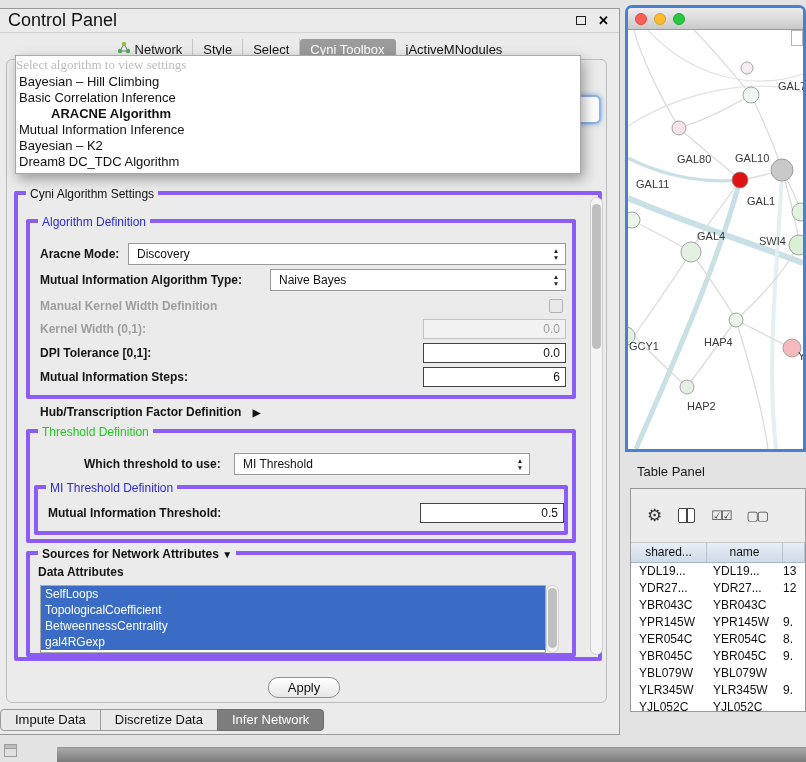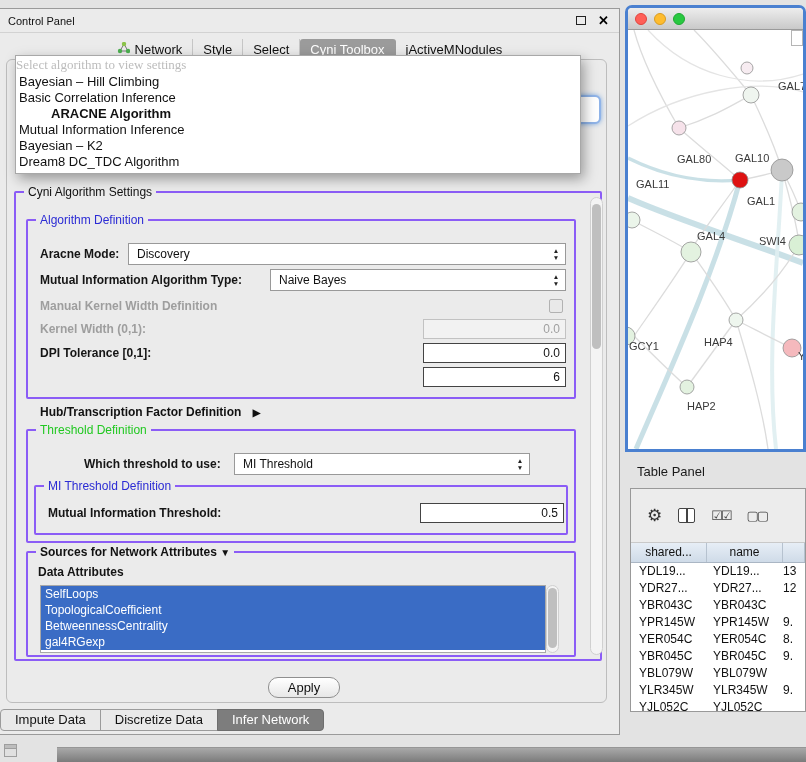--- a/index.html
+++ b/index.html
@@ -2,33 +2,33 @@
 <html><head>
 <meta charset="utf-8">
 <style>
   *{margin:0;padding:0;box-sizing:border-box;}
   html,body{width:806px;height:762px;}
   body{position:relative;font-family:"Liberation Sans",sans-serif;background:#e3e3e3;overflow:hidden;font-size:12px;color:#111;}
 
   
   #control-panel{position:absolute;left:0;top:8px;width:620px;height:727px;background:#ebebeb;border:1px solid #9a9a9a;border-left:none;}
   #cp-titlebar{position:absolute;left:0;top:0;width:100%;height:24px;display:flex;align-items:center;padding:0 10px 0 8px;border-bottom:1px solid #d2d2d2;}
-  #cp-title{font-size:11px;}
+  #cp-title{font-size:18px;}
   .titlebar-spacer{flex:1;}
   .restore-icon{width:10px;height:9px;border:1.5px solid #222;margin-right:12px;}
   .close-icon{font-size:13px;font-weight:bold;color:#000;}
 
   #cp-tabs{position:absolute;left:0;top:30px;width:100%;display:flex;justify-content:center;align-items:center;}
   .cp-tab{font-size:13px;padding:3px 10px;border-right:1px solid #c6c6c6;display:flex;align-items:center;gap:5px;}
   .cp-tab:last-child{border-right:none;}
   .cp-tab.selected{background:#9b9b9b;color:#fff;border-radius:3px;border-right-color:transparent;}
 
   #cp-content-border{position:absolute;left:6px;top:50px;width:601px;height:644px;border:1px solid #bdbdbd;border-radius:6px;}
 
-  .fieldset{position:absolute;border:2px solid #8b5cf6;border-radius:2px;}
+  .fieldset{position:absolute;border:4px solid #8b5cf6;border-radius:2px;}
   .fieldset>.legend{position:absolute;top:-8px;left:8px;background:#ebebeb;padding:0 4px;font-size:12px;white-space:nowrap;}
   .legend.blue{color:#2b2bd4;}
   .legend.green{color:#21c821;}
   .legend.bold{font-weight:bold;}
 
   .lbl{position:absolute;font-size:12px;font-weight:bold;color:#151515;line-height:22px;white-space:nowrap;}
   .lbl.disabled{color:#9e9e9e;}
   .combo{position:absolute;height:22px;background:#fff;border:1px solid #999;border-radius:0;font-size:12px;line-height:20px;padding:0 20px 0 8px;color:#111;}
   .combo .arrows{position:absolute;right:3px;top:3px;width:12px;font-size:6.5px;line-height:7px;color:#222;text-align:center;}
   .tfield{position:absolute;height:20px;background:#fff;border:1px solid #444;font-size:12px;text-align:right;padding:0 5px;line-height:18px;}
@@ -161,20 +161,21 @@
 
   <span class="lbl disabled" style="left:40px;top:286px;">Manual Kernel Width Definition</span>
   <span class="checkbox" style="left:549px;top:290px;"></span>
 
   <span class="lbl disabled" style="left:40px;top:310px;line-height:20px;">Kernel Width (0,1):</span>
   <div class="tfield disabled" style="left:423px;top:310px;width:143px;">0.0</div>
 
   <span class="lbl" style="left:40px;top:334px;line-height:20px;">DPI Tolerance [0,1]:</span>
   <div class="tfield" style="left:423px;top:334px;width:143px;">0.0</div>
 
+  <span class="lbl" style="left:40px;top:358px;line-height:20px;">Mutual Information Steps:</span>
   <div class="tfield" style="left:423px;top:358px;width:143px;">6</div>
 
   <span class="expander" style="left:40px;top:396px;">
     <span>Hub/Transcription Factor Definition</span>
     <span class="tri">▶</span>
   </span>
 
   <div class="fieldset" style="left:26px;top:420px;width:550px;height:114px;">
     <span class="legend green">Threshold Definition</span>
   </div>

